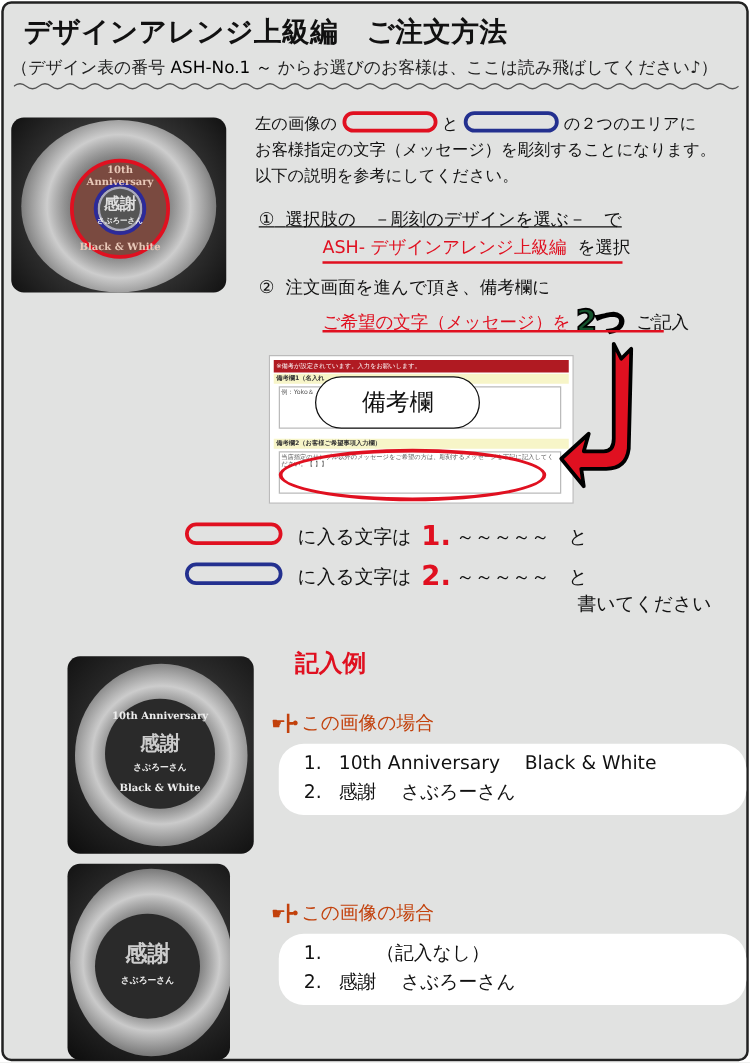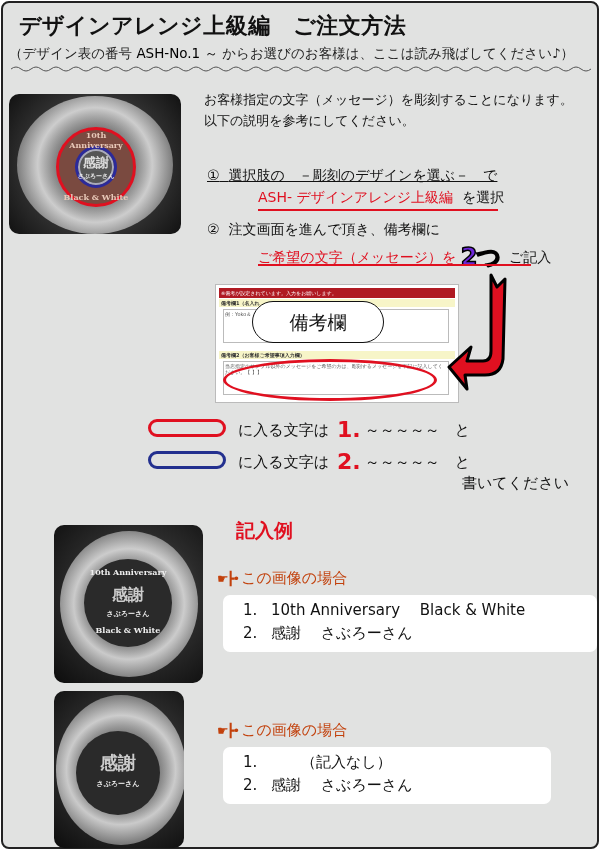--- a/index.html
+++ b/index.html
@@ -17,39 +17,39 @@
   .engr { position: absolute; color: #eee; text-align: center; font-weight: bold; }
 
   .intro { position: absolute; left: 201px; top: 86px; font-size: 13px; line-height: 21px; color: #111; width: 395px; }
   .pill { display: inline-block; width: 76px; height: 17px; border-radius: 9px; vertical-align: -3px; margin: 0 4px; }
   .pill.red { border: 3px solid #e01020; }
   .pill.blue { border: 3px solid #23308f; }
 
   .step { position: absolute; font-size: 14px; color: #111; white-space: nowrap; }
   .red-txt { color: #e01020; }
   .uline { position: absolute; height: 2px; background: #e01020; }
-  .big2 { font-size: 24px; font-weight: 900; color: #6d28d9; -webkit-text-stroke: 1.5px #000; letter-spacing: -1px; vertical-align: -3px; }
+  .big2 { font-size: 24px; font-weight: 900; color: #14532d; -webkit-text-stroke: 1.5px #000; letter-spacing: -1px; vertical-align: -3px; }
 
   .form { position: absolute; left: 212px; top: 281px; width: 244px; height: 119px; background: #fff; border: 1px solid #bbb; }
   .form-bar { position: absolute; left: 3px; top: 3px; width: 236px; height: 10px; background: #b01a22; color: #fff; font-size: 5px; line-height: 10px; padding-left: 2px; }
   .form-row { position: absolute; left: 3px; width: 236px; height: 8px; background: #f7f5c8; font-size: 5px; line-height: 8px; padding-left: 2px; color: #333; font-weight: bold; }
   .form-ta { position: absolute; left: 7px; width: 226px; height: 34px; border: 1px solid #bbb; font-size: 5px; color: #555; padding: 1px; line-height: 6px; }
   .callout { position: absolute; left: 249px; top: 298px; width: 132px; height: 42px; background: #fff; border: 1.5px solid #111; border-radius: 21px; font-size: 19px; text-align: center; line-height: 40px; color: #111; }
   .ellipse { position: absolute; left: 220px; top: 356px; width: 214px; height: 42px; border: 3px solid #e01020; border-radius: 50%; }
 
   .rule-row { position: absolute; font-size: 15px; color: #111; white-space: nowrap; }
   .rule-row .pill { width: 78px; height: 18px; margin: 0 12px 0 0; vertical-align: -2px; }
   .num { font-size: 22px; font-weight: 900; color: #e01020; vertical-align: -2px; margin: 0 4px 0 8px; }
   .closing { position: absolute; left: 459px; top: 471px; font-size: 15px; color: #111; }
 
   .ex-title { position: absolute; left: 233px; top: 515px; font-size: 19px; font-weight: bold; color: #e01020; }
   .ex-img { position: absolute; border-radius: 10px; background: radial-gradient(circle at 55% 45%, #666 0%, #2a2a2a 55%, #0c0c0c 100%); overflow: hidden; }
   .case-label { position: absolute; font-size: 15px; color: #c2410c; white-space: nowrap; }
   .hand { display: inline-block; font-size: 13px; margin-right: 3px; letter-spacing: -2px; }
-  .card { position: absolute; background: #fff; border-radius: 7px; font-size: 15px; color: #111; padding: 4px 0 0 20px; line-height: 23px; }
+  .card { position: absolute; background: #fff; border-radius: 20px; font-size: 15px; color: #111; padding: 4px 0 0 20px; line-height: 23px; }
   .card .lbl { display: inline-block; width: 28px; }
 </style>
 </head>
 <body>
 
 <div class="page">
 
   <div class="title">デザインアレンジ上級編　ご注文方法</div>
   <div class="subtitle">
     <span>（デザイン表の番号 </span><span class="hl">ASH-No.1 ～</span><span> からお選びのお客様は、ここは読み飛ばしてください♪）</span>
@@ -62,20 +62,21 @@
     <div class="glass" style="left:8px;top:2px;width:156px;height:138px;"></div>
     <div class="ring-red" style="left:47px;top:33px;width:80px;height:80px;"></div>
     <div class="ring-blue" style="left:66px;top:52px;width:42px;height:42px;"></div>
     <div class="engr" style="left:50px;top:36px;width:74px;font-size:8px;font-family:'DejaVu Serif',serif;color:#e8c8b8;">10th Anniversary</div>
     <div class="engr" style="left:66px;top:60px;width:42px;font-size:13px;color:#ddd;">感謝</div>
     <div class="engr" style="left:66px;top:78px;width:42px;font-size:6px;">さぶろーさん</div>
     <div class="engr" style="left:50px;top:98px;width:74px;font-size:8px;font-family:'DejaVu Serif',serif;color:#e8c8b8;">Black &amp; White</div>
   </div>
 
   <div class="intro">
+    <div><span>左の画像の</span><span class="pill red"></span><span>と</span><span class="pill blue"></span><span>の２つのエリアに</span></div>
     <div>お客様指定の文字（メッセージ）を彫刻することになります。</div>
     <div>以下の説明を参考にしてください。</div>
   </div>
 
   <div class="step" style="left:204px;top:164px;text-decoration:underline;">
     <span>①</span>&nbsp;&nbsp;<span>選択肢の　－彫刻のデザインを選ぶ－　で</span>
   </div>
   <div class="step" style="left:255px;top:186px;">
     <span class="red-txt">ASH- デザインアレンジ上級編</span>&nbsp;&nbsp;<span>を選択</span>
   </div>
@@ -133,18 +134,18 @@
   <div class="ex-img" style="left:51px;top:688px;width:130px;height:157px;">
     <div class="glass" style="left:2px;top:4px;width:130px;height:150px;"></div>
     <div style="position:absolute;left:22px;top:40px;width:84px;height:84px;border-radius:50%;background:#2a2a2a;"></div>
     <div class="engr" style="left:22px;top:60px;width:84px;font-size:18px;color:#ccc;">感謝</div>
     <div class="engr" style="left:22px;top:88px;width:84px;font-size:7px;">さぶろーさん</div>
   </div>
 
   <div class="case-label" style="left:214px;top:718px;">
     <span class="hand">☛┣•</span><span>この画像の場合</span>
   </div>
-  <div class="card" style="left:220px;top:744px;width:328px;height:57px;">
+  <div class="card" style="left:220px;top:744px;width:374px;height:57px;">
     <div><span class="lbl">1.</span><span>　　（記入なし）</span></div>
     <div><span class="lbl">2.</span><span>感謝　 さぶろーさん</span></div>
   </div>
 
 </div>
 
 </body></html>

